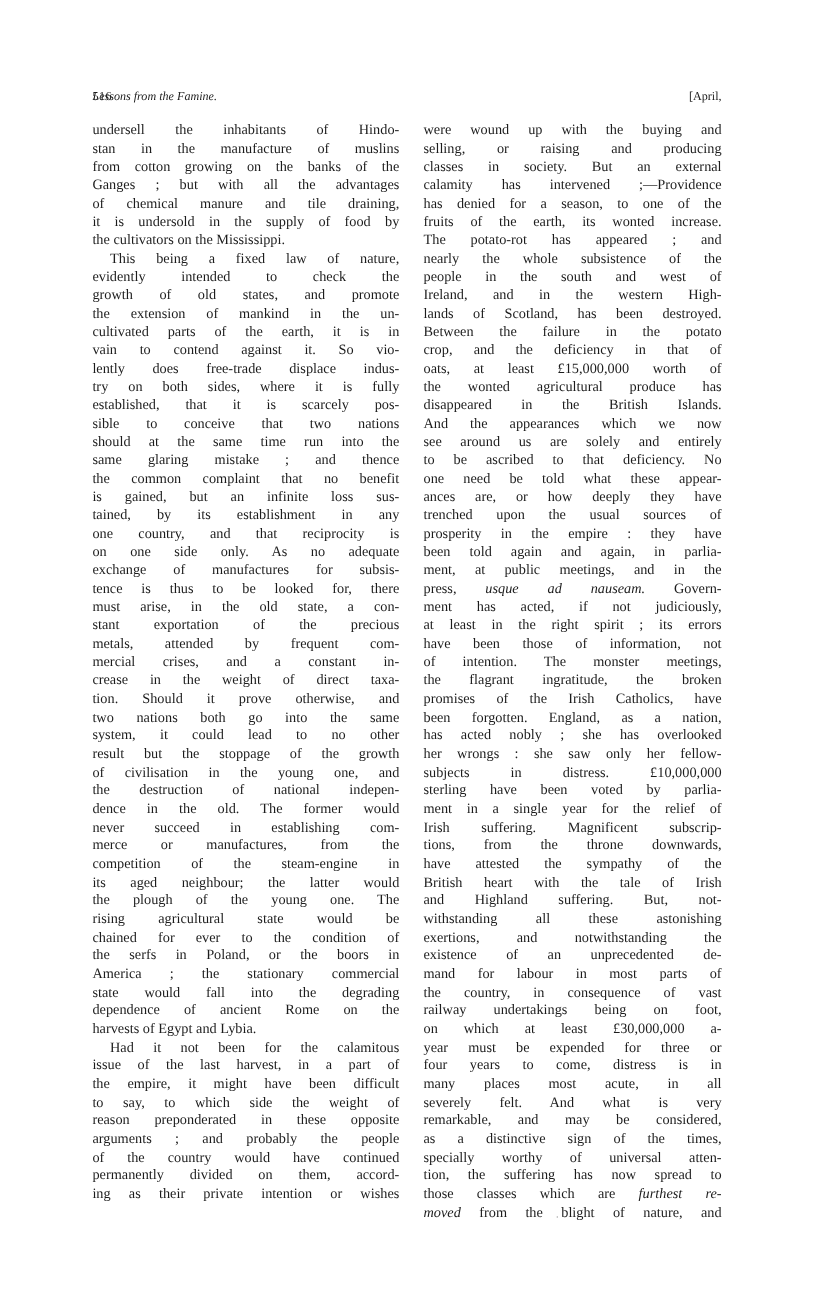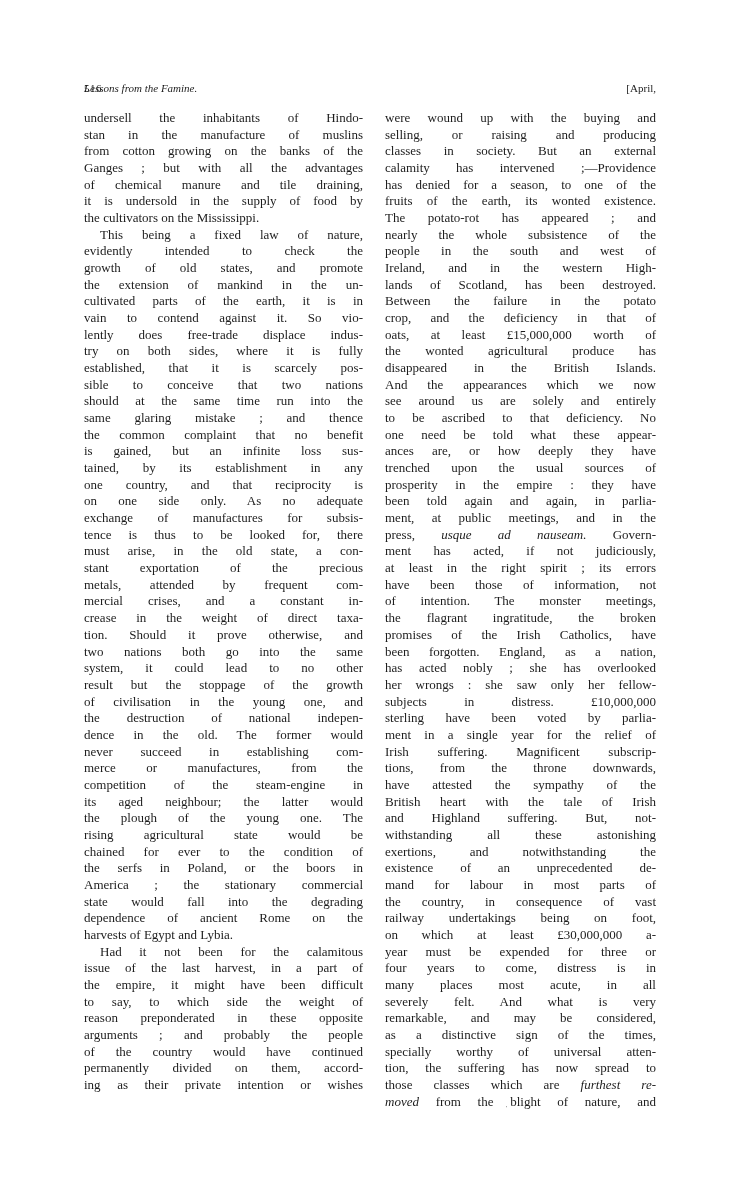--- a/index.html
+++ b/index.html
@@ -89,21 +89,21 @@
     <span class="line">of the country would have continued</span>
     <span class="line">permanently divided on them, accord-</span>
     <span class="line">ing as their private intention or wishes</span>
   </div>
 <div class="col right" id="col-right">
     <span class="line">were wound up with the buying and</span>
     <span class="line">selling, or raising and producing</span>
     <span class="line">classes in society. But an external</span>
     <span class="line">calamity has intervened ;—Providence</span>
     <span class="line">has denied for a season, to one of the</span>
-    <span class="line">fruits of the earth, its wonted existence.</span>
+    <span class="line">fruits of the earth, its wonted increase.</span>
     <span class="line">The potato-rot has appeared ; and</span>
     <span class="line">nearly the whole subsistence of the</span>
     <span class="line">people in the south and west of</span>
     <span class="line">Ireland, and in the western High-</span>
     <span class="line">lands of Scotland, has been destroyed.</span>
     <span class="line">Between the failure in the potato</span>
     <span class="line">crop, and the deficiency in that of</span>
     <span class="line">oats, at least £15,000,000 worth of</span>
     <span class="line">the wonted agricultural produce has</span>
     <span class="line">disappeared in the British Islands.</span>

